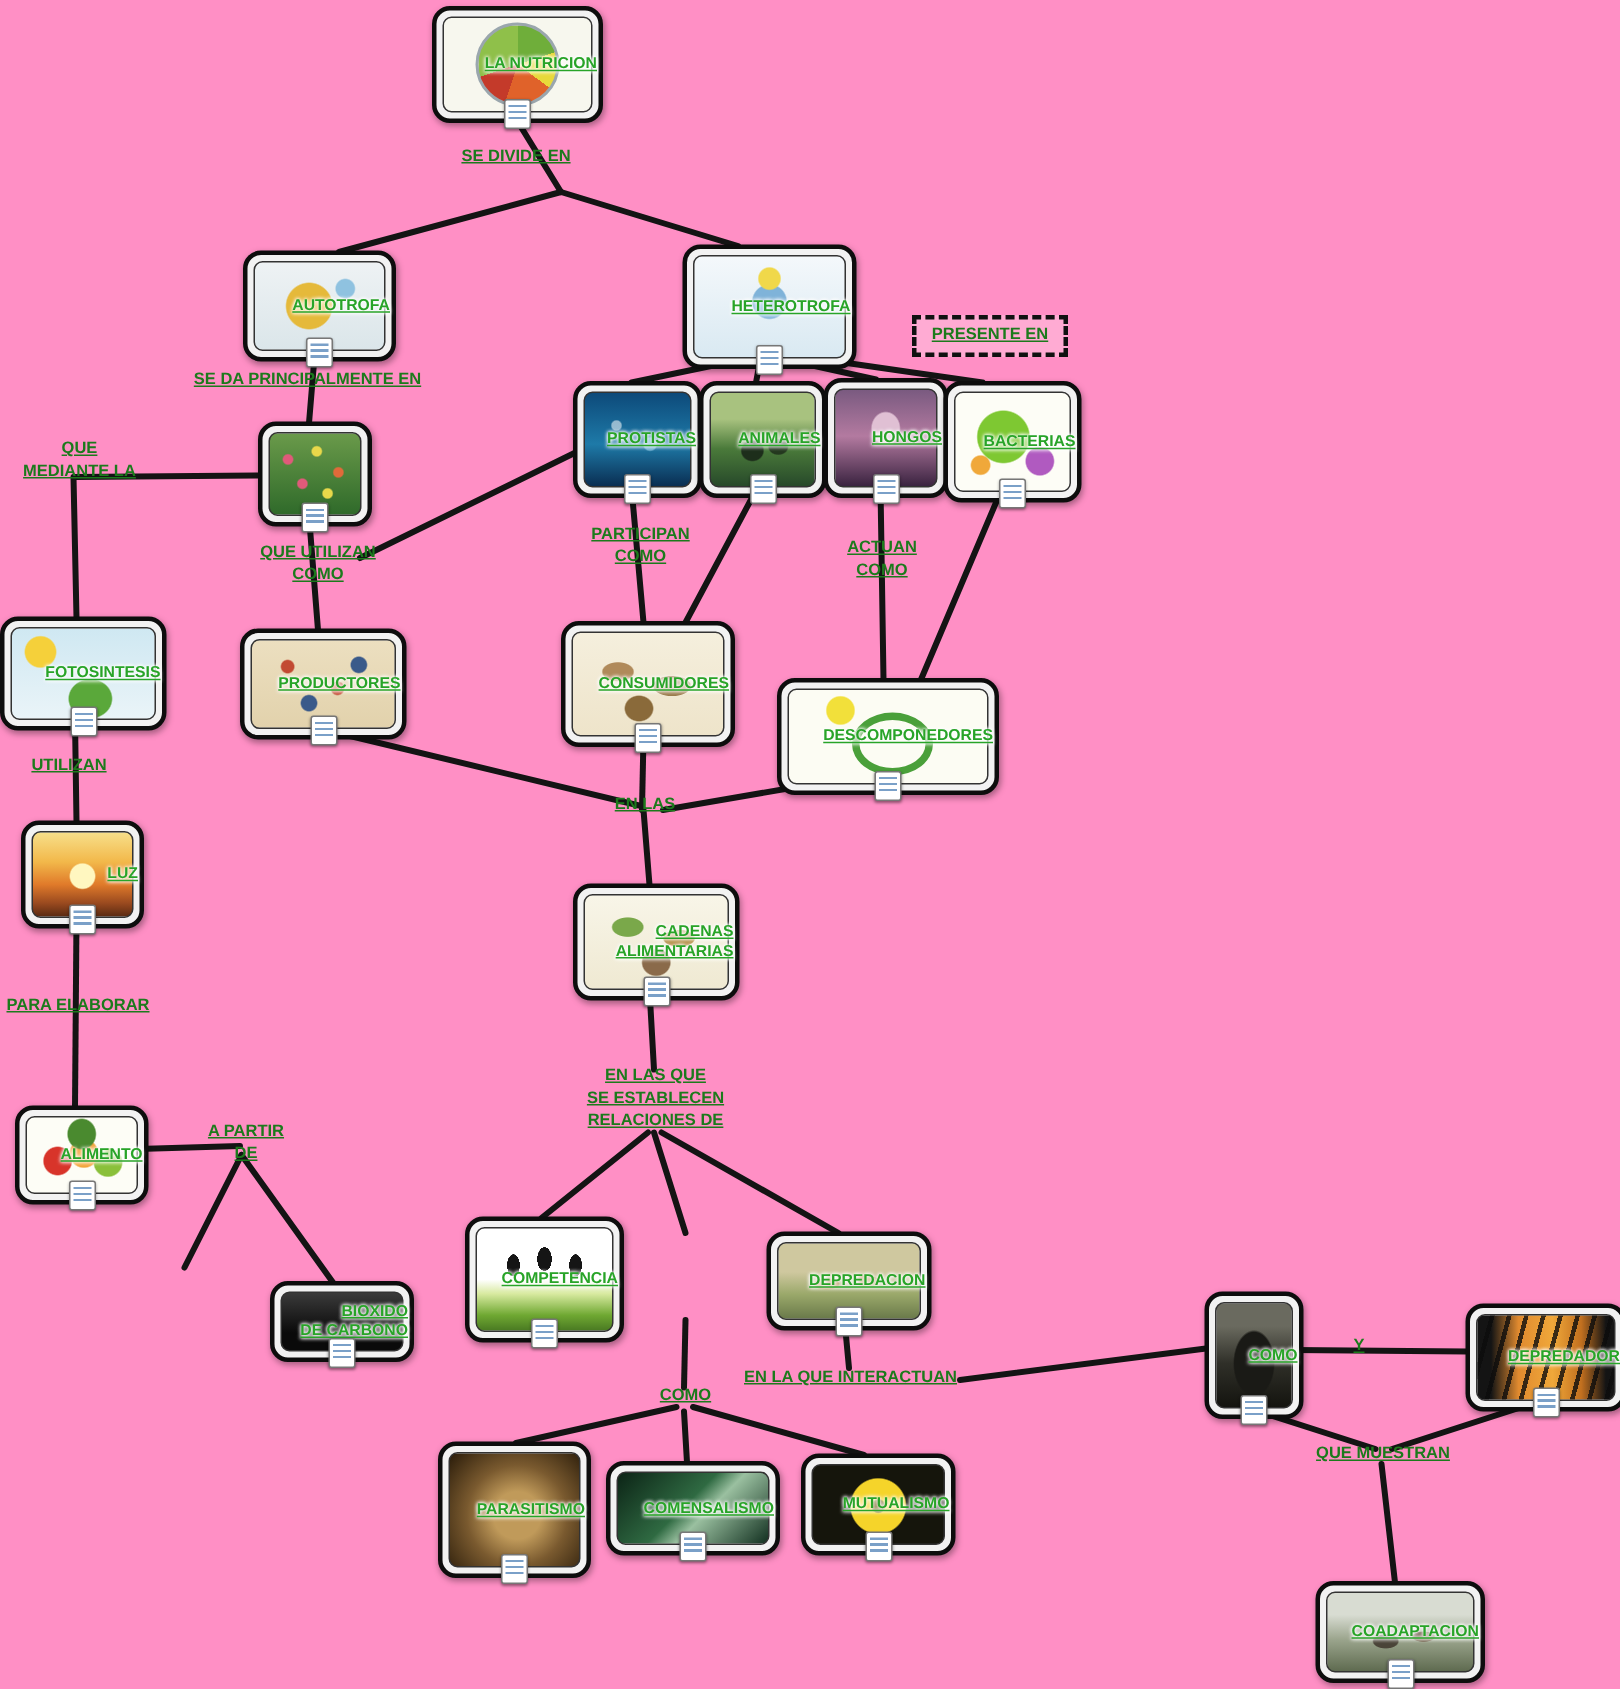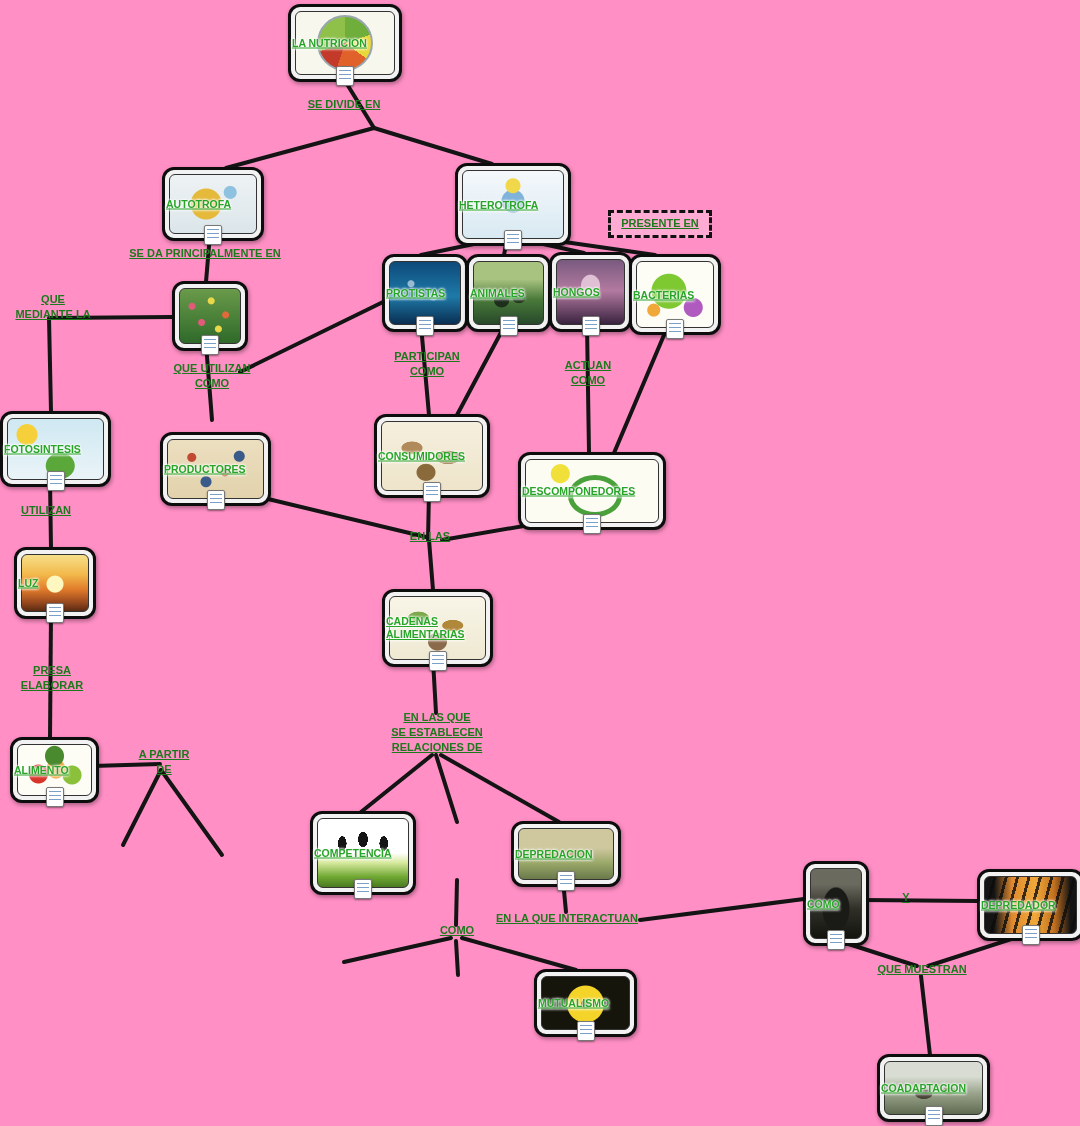--- a/index.html
+++ b/index.html
@@ -6,21 +6,21 @@
   body{width:1080px;height:1126px;overflow:hidden;background:#ff8fc5;font-family:"Liberation Sans",sans-serif;}
   #canvas{position:relative;width:1080px;height:1126px;background:#ff8fc5;}
   .edges{position:absolute;left:0;top:0;z-index:0;pointer-events:none;}
   .phrase{position:absolute;z-index:1;color:#1c7a1c;font-weight:bold;font-size:11px;line-height:15px;
           text-align:center;text-decoration:underline;white-space:pre-line;}
   .phrase-box{border:3px dashed #111;background:rgba(255,255,255,.25);line-height:20px;margin-left:16px;}
   .node{position:absolute;z-index:2;background:#f2f2f2;border:3px solid #0d0d0d;border-radius:12px;
         box-shadow:1px 2px 4px rgba(0,0,0,.35);}
   .im{position:absolute;inset:4px;border:1px solid #333;border-radius:6px;overflow:hidden;background:#ddd;}
   .nlabel{position:absolute;left:1px;right:1px;top:50%;transform:translateY(-50%);z-index:3;
-          text-align:left;color:#28a428;font-weight:bold;font-size:10.5px;line-height:13px;
+          text-align:right;color:#28a428;font-weight:bold;font-size:10.5px;line-height:13px;
           text-decoration:underline;white-space:pre-line;
           text-shadow:0 0 3px #fff,0 0 3px #fff,0 0 2px #fff;}
   .doc{position:absolute;left:50%;bottom:-7px;transform:translateX(-50%);z-index:4;
        width:16px;height:18px;background:#fff;border:1px solid #777;border-radius:2px;
        box-shadow:0 1px 2px rgba(0,0,0,.4);}
   .doc::before{content:'';position:absolute;left:2px;right:2px;top:3px;height:11px;
        background:repeating-linear-gradient(180deg,#7aa0c8 0 1.5px,transparent 1.5px 4px);}
 
   
   .im-nutricion{background:#f7f7ee;}
@@ -151,21 +151,21 @@
   <div class="phrase" style="left:14px;top:292px;width:78px">QUE 
 MEDIANTE LA</div>
   <div class="phrase" style="left:163px;top:361px;width:98px">QUE UTILIZAN 
 COMO</div>
   <div class="phrase" style="left:386px;top:349px;width:82px">PARTICIPAN 
 COMO</div>
   <div class="phrase" style="left:557px;top:358px;width:62px">ACTUAN 
 COMO</div>
   <div class="phrase" style="left:15px;top:503px;width:62px">UTILIZAN</div>
   <div class="phrase" style="left:406px;top:529px;width:48px">EN LAS</div>
-  <div class="phrase" style="left:3px;top:663px;width:98px">PRESA ELABORAR</div>
+  <div class="phrase" style="left:3px;top:663px;width:98px">PARA ELABORAR</div>
   <div class="phrase" style="left:134px;top:747px;width:60px">A PARTIR 
 DE</div>
   <div class="phrase" style="left:388px;top:710px;width:98px">EN LAS QUE 
 SE ESTABLECEN 
 RELACIONES DE</div>
   <div class="phrase" style="left:436px;top:923px;width:42px">COMO</div>
   <div class="phrase" style="left:492px;top:911px;width:150px">EN LA QUE INTERACTUAN</div>
   <div class="phrase" style="left:899px;top:890px;width:14px">Y</div>
   <div class="phrase" style="left:874px;top:962px;width:96px">QUE MUESTRAN</div>
 
@@ -215,21 +215,21 @@
     <div class="im im-plantas"></div>
     <span class="doc"></span>
   </div>
 
   <div class="node" style="left:0px;top:411px;width:105px;height:70px">
     <div class="im im-fotosintesis"></div>
     <div class="nlabel">FOTOSINTESIS</div>
     <span class="doc"></span>
   </div>
 
-  <div class="node" style="left:160px;top:432px;width:105px;height:68px">
+  <div class="node" style="left:160px;top:419px;width:105px;height:68px">
     <div class="im im-productores"></div>
     <div class="nlabel">PRODUCTORES</div>
     <span class="doc"></span>
   </div>
 
   <div class="node" style="left:374px;top:414px;width:110px;height:78px">
     <div class="im im-consumidores"></div>
     <div class="nlabel">CONSUMIDORES</div>
     <span class="doc"></span>
   </div>
@@ -253,20 +253,26 @@
     <span class="doc"></span>
   </div>
 
   <div class="node" style="left:10px;top:737px;width:83px;height:60px">
     <div class="im im-alimento"></div>
     <div class="nlabel">ALIMENTO</div>
     <span class="doc"></span>
   </div>
 
 
+  <div class="node" style="left:180px;top:854px;width:90px;height:48px">
+    <div class="im im-bioxido"></div>
+    <div class="nlabel">BIOXIDO 
+DE CARBONO</div>
+    <span class="doc"></span>
+  </div>
 
   <div class="node" style="left:310px;top:811px;width:100px;height:78px">
     <div class="im im-competencia"></div>
     <div class="nlabel">COMPETENCIA</div>
     <span class="doc"></span>
   </div>
 
 
   <div class="node" style="left:511px;top:821px;width:104px;height:60px">
     <div class="im im-depredacion"></div>
@@ -279,21 +285,31 @@
     <div class="nlabel">COMO</div>
     <span class="doc"></span>
   </div>
 
   <div class="node" style="left:977px;top:869px;width:101px;height:66px">
     <div class="im im-depredador"></div>
     <div class="nlabel">DEPREDADOR</div>
     <span class="doc"></span>
   </div>
 
-
+  <div class="node" style="left:292px;top:961px;width:96px;height:85px">
+    <div class="im im-parasitismo"></div>
+    <div class="nlabel">PARASITISMO</div>
+    <span class="doc"></span>
+  </div>
+
+  <div class="node" style="left:404px;top:974px;width:110px;height:57px">
+    <div class="im im-comensalismo"></div>
+    <div class="nlabel">COMENSALISMO</div>
+    <span class="doc"></span>
+  </div>
 
   <div class="node" style="left:534px;top:969px;width:97px;height:62px">
     <div class="im im-mutualismo"></div>
     <div class="nlabel">MUTUALISMO</div>
     <span class="doc"></span>
   </div>
 
   <div class="node" style="left:877px;top:1054px;width:107px;height:62px">
     <div class="im im-coadaptacion"></div>
     <div class="nlabel">COADAPTACION</div>

